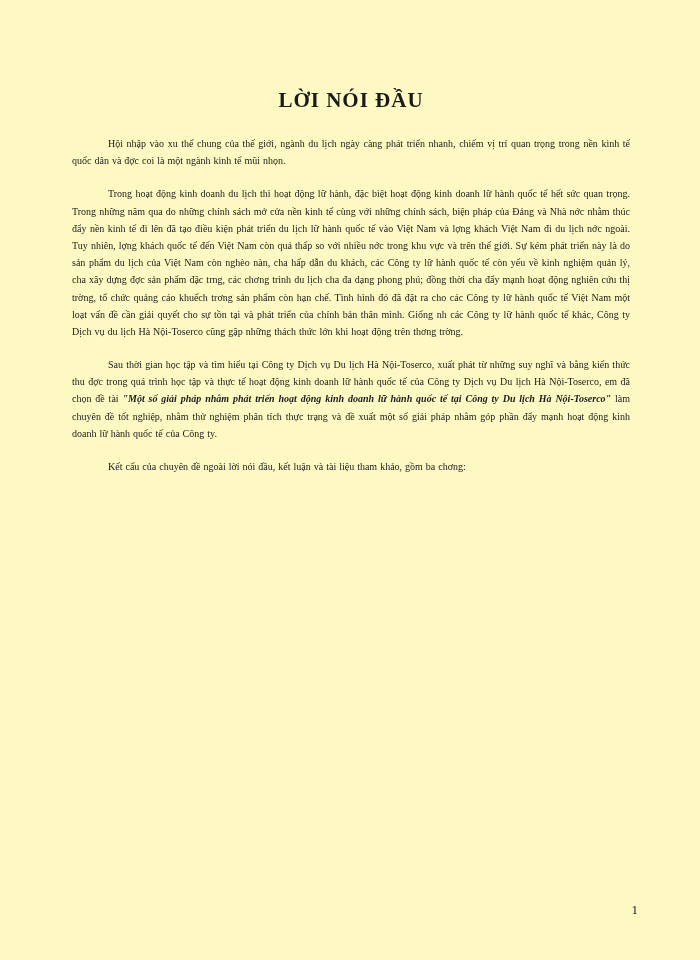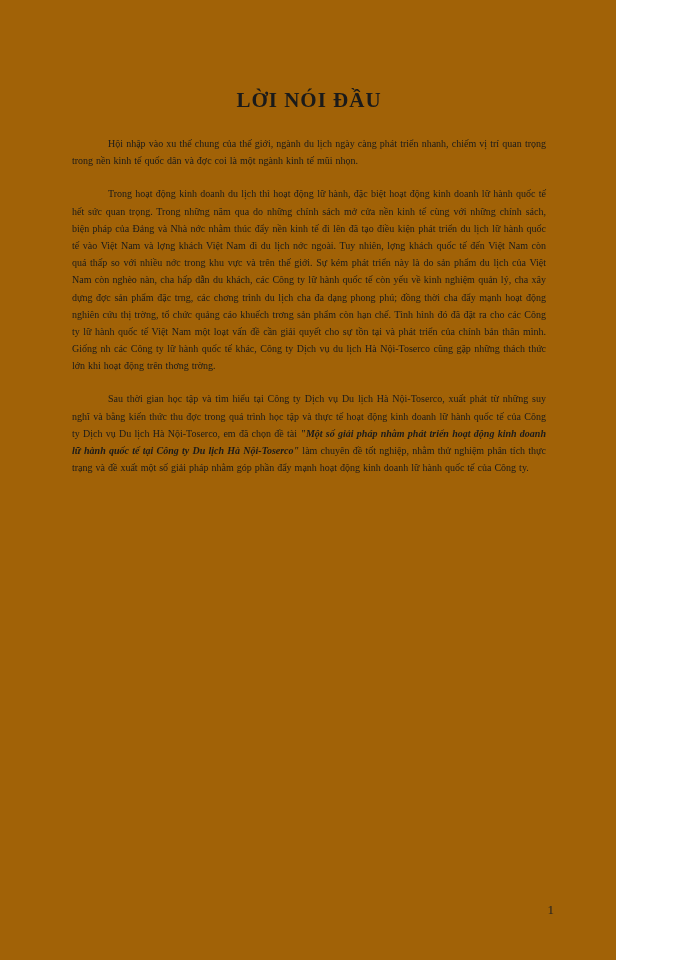--- a/index.html
+++ b/index.html
@@ -2,23 +2,23 @@
 <html><head>
 <meta charset="utf-8">
 <style>
   html, body {
     margin: 0;
     padding: 0;
     background: #ffffff;
   }
   .page {
     position: relative;
-    width: 616px;
+    width: 700px;
     height: 960px;
-    background: #a16207;
+    background: #fef9c3;
     box-sizing: border-box;
     padding: 88px 70px 40px 72px;
     font-family: "Liberation Serif", serif;
     color: #1a1a1a;
   }
   .doc-title {
     text-align: center;
     font-size: 21px;
     font-weight: bold;
     letter-spacing: 1px;
@@ -58,16 +58,17 @@
   <h1 class="doc-title">LỜI NÓI ĐẦU</h1>
 
   <p class="para">Hội nhập vào xu thế chung của thế giới, ngành du lịch ngày càng phát triển nhanh, chiếm vị trí quan trọng trong nền kinh tế quốc dân và đợc  coi là một ngành kinh tế mũi nhọn.</p>
 
   <p class="para">Trong hoạt động kinh doanh du lịch thì hoạt động lữ hành, đặc biệt hoạt động kinh doanh lữ hành quốc tế hết sức quan trọng. Trong những năm qua do những chính sách mở cửa nền kinh tế cùng với những chính sách, biện pháp của Đảng và Nhà nớc  nhằm thúc đẩy nền kinh tế đi lên đã tạo điều kiện phát triển du lịch lữ hành quốc tế  vào Việt Nam  và lợng   khách Việt Nam đi du lịch nớc   ngoài. Tuy nhiên, lợng   khách quốc tế đến Việt Nam còn quá thấp so với nhiều nớc   trong khu vực và trên thế giới. Sự kém phát triển này là do sản phẩm du lịch của Việt Nam còn nghèo nàn, cha   hấp dẫn du khách, các Công ty lữ hành quốc tế còn yếu về kinh nghiệm quản lý, cha   xây dựng đợc   sản phẩm đặc trng,  các chơng   trình du lịch cha  đa dạng phong phú; đồng thời cha đẩy mạnh hoạt động nghiên cứu thị trờng,  tổ chức quảng cáo khuếch trơng sản phẩm còn hạn chế. Tình hình đó đã đặt ra cho các Công ty lữ hành quốc tế Việt Nam một loạt vấn đề cần giải quyết cho sự tồn tại và phát triển của chính bản thân mình. Giống nh  các Công ty lữ hành quốc tế khác, Công ty Dịch vụ du lịch Hà Nội-Toserco cũng gặp những thách thức lớn khi hoạt động trên thơng   trờng.</p>
 
   <p class="para">
     <span>Sau thời gian học tập và tìm hiểu tại Công ty Dịch vụ Du lịch Hà Nội-Toserco, xuất phát từ những suy nghĩ và bằng kiến thức thu đợc  trong quá trình học tập và thực tế hoạt động kinh doanh lữ hành quốc tế của Công ty Dịch vụ Du lịch Hà Nội-Toserco, em đã chọn đề tài </span><em>"Một số giải pháp nhằm phát triển hoạt động kinh doanh lữ hành quốc tế tại Công ty Du lịch Hà Nội-Toserco"</em><span> làm chuyên đề tốt nghiệp, nhằm thử nghiệm phân tích thực trạng và đề xuất một số giải pháp nhằm góp phần đẩy mạnh hoạt động kinh doanh lữ hành quốc tế của Công ty.</span>
   </p>
 
+  <p class="para tight">Kết cấu của chuyên đề ngoài lời nói đầu, kết luận và tài liệu tham khảo, gồm ba chơng:</p>
 
   <div class="page-number">1</div>
 
 </div>
 
 </body></html>

